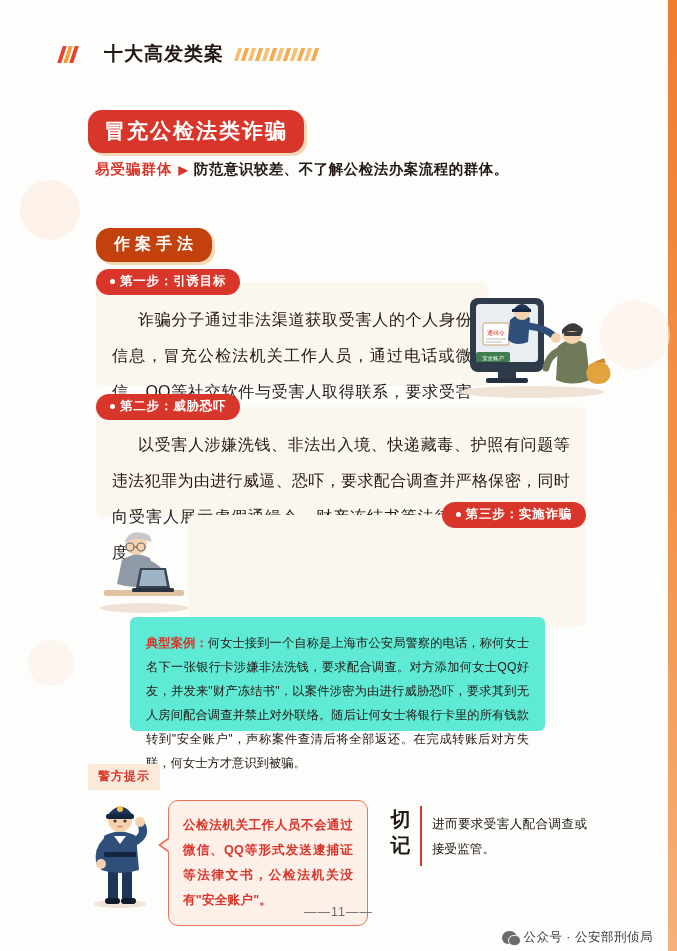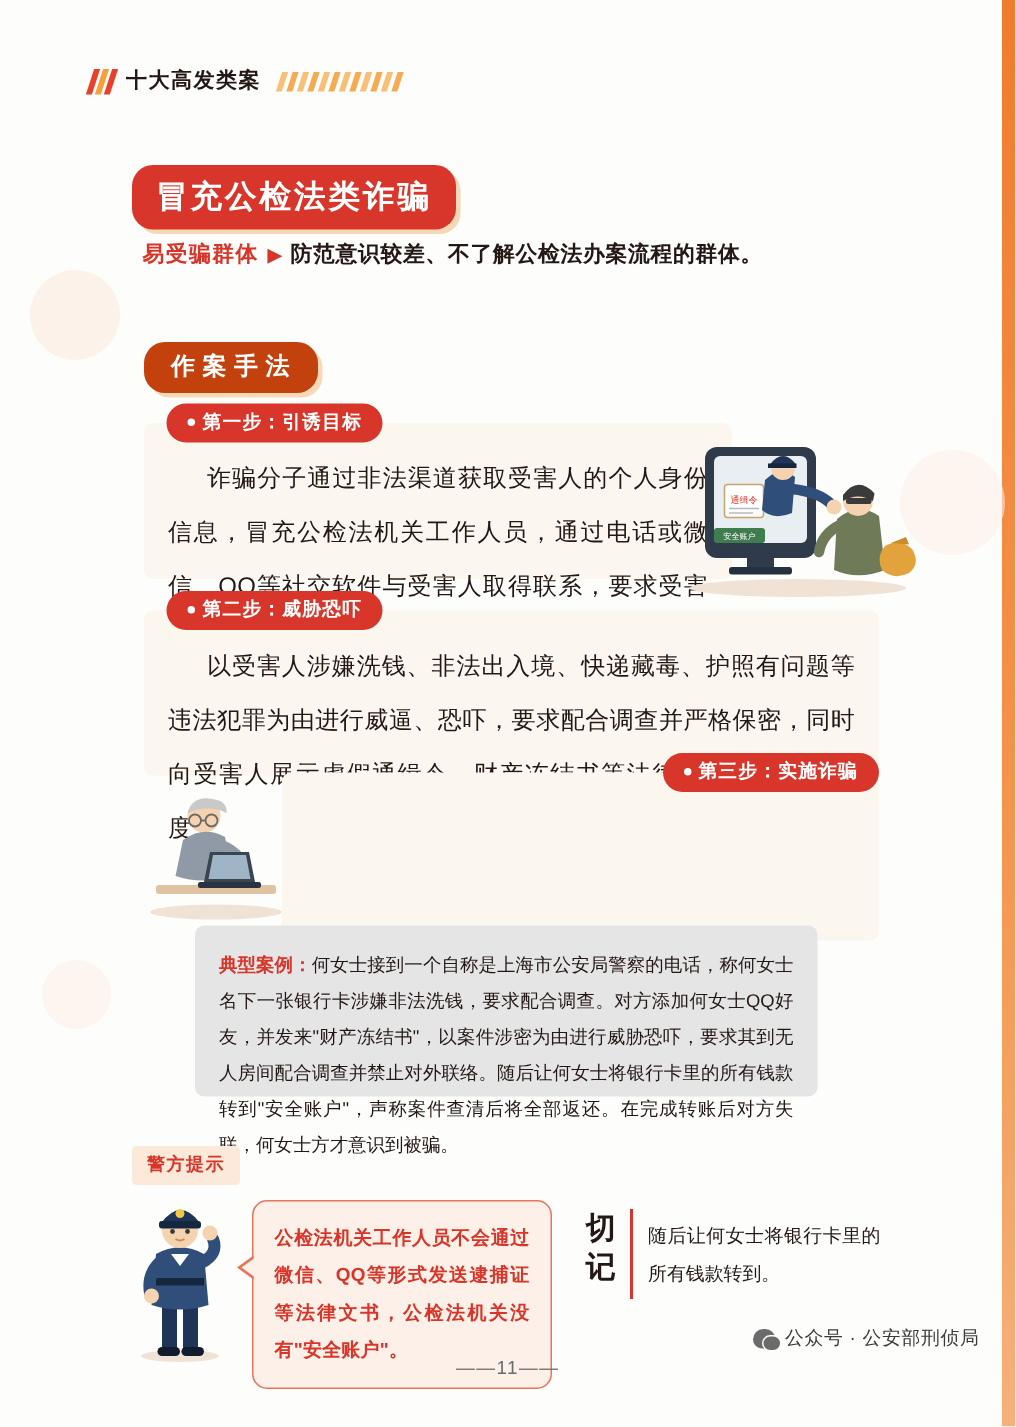--- a/index.html
+++ b/index.html
@@ -48,24 +48,25 @@
   }
   .header-bars i {
     display: block;
     width: 4px;
     height: 17px;
     background: #e8402a;
   }
   .header-bars i:nth-child(2) { background: #f5a03c; }
   .header-bars i:nth-child(3) { background: #e8402a; }
   .header-title {
-    font-size: 14px;
+    font-size: 19px;
     font-weight: bold;
     letter-spacing: 1px;
     color: #231815;
+    margin-left: 20px;
   }
   .header-hatch {
     margin-left: 12px;
     display: flex;
     gap: 3px;
     transform: skewX(-18deg);
   }
   .header-hatch i {
     display: block;
     width: 4px;
@@ -135,21 +136,21 @@
 
   
   .step {
     position: absolute;
     background: #fbf6ee;
     border-radius: 6px;
   }
   .step-tag {
     position: absolute;
     top: -13px;
-    left: 15px;
+    left: 0px;
     background: #d8362a;
     color: #fff;
     font-size: 12.5px;
     font-weight: bold;
     letter-spacing: .8px;
     padding: 4px 14px 5px 14px;
     border-radius: 13px;
     white-space: nowrap;
   }
   .step-tag .dot {
@@ -179,21 +180,21 @@
   #step3 .step-tag { left: auto; right: 0; }
   #step3 .step-text { padding: 20px 16px 0 16px; }
 
   
   .case-block {
     position: absolute;
     left: 130px;
     top: 617px;
     width: 415px;
     height: 114px;
-    background: #e5e5e5;
+    background: #5eead4;
     border-radius: 6px;
     padding: 14px 16px 0 16px;
     box-sizing: border-box;
   }
   .case-block .case-text {
     font-size: 12.3px;
     line-height: 24px;
     color: #231815;
     text-align: justify;
   }
@@ -293,21 +294,21 @@
     top: 905px;
     text-align: center;
     font-size: 12.5px;
     color: #6b6b6b;
     letter-spacing: 1px;
   }
   
   .footer-wechat {
     position: absolute;
     right: 24px;
-    top: 884px;
+    top: 929px;
     display: flex;
     align-items: center;
     font-size: 12.5px;
     color: #3a3a3a;
     letter-spacing: .5px;
   }
   .wechat-icon {
     width: 15px; height: 13px;
     background: #6b6b6b;
     border-radius: 7px 7px 6px 6px;
@@ -503,21 +504,21 @@
       <circle cx="37" cy="31" r="1.6" fill="#3a3a3a"></circle>
       <circle cx="47" cy="31" r="1.6" fill="#3a3a3a"></circle>
       <path d="M39 36 q3 2 6 0" stroke="#c98b6b" stroke-width="1.3" fill="none"></path>
     </svg>
   </div>
 
   <div class="tip-bubble">公检法机关工作人员不会通过微信、QQ等形式发送逮捕证等法律文书，公检法机关没有"安全账户"。</div>
 
   <div class="remember">切记</div>
   <div class="remember-rule"></div>
-  <div class="remember-text">随后让何女士将银行卡里的所有钱款转到。</div>
+  <div class="remember-text">进而要求受害人配合调查或接受监管。</div>
 
   <div class="page-number">——11——</div>
 
   <div class="footer-wechat">
     <span class="wechat-icon"></span>
     <span>公众号 · 公安部刑侦局</span>
   </div>
 
 </div>
 

